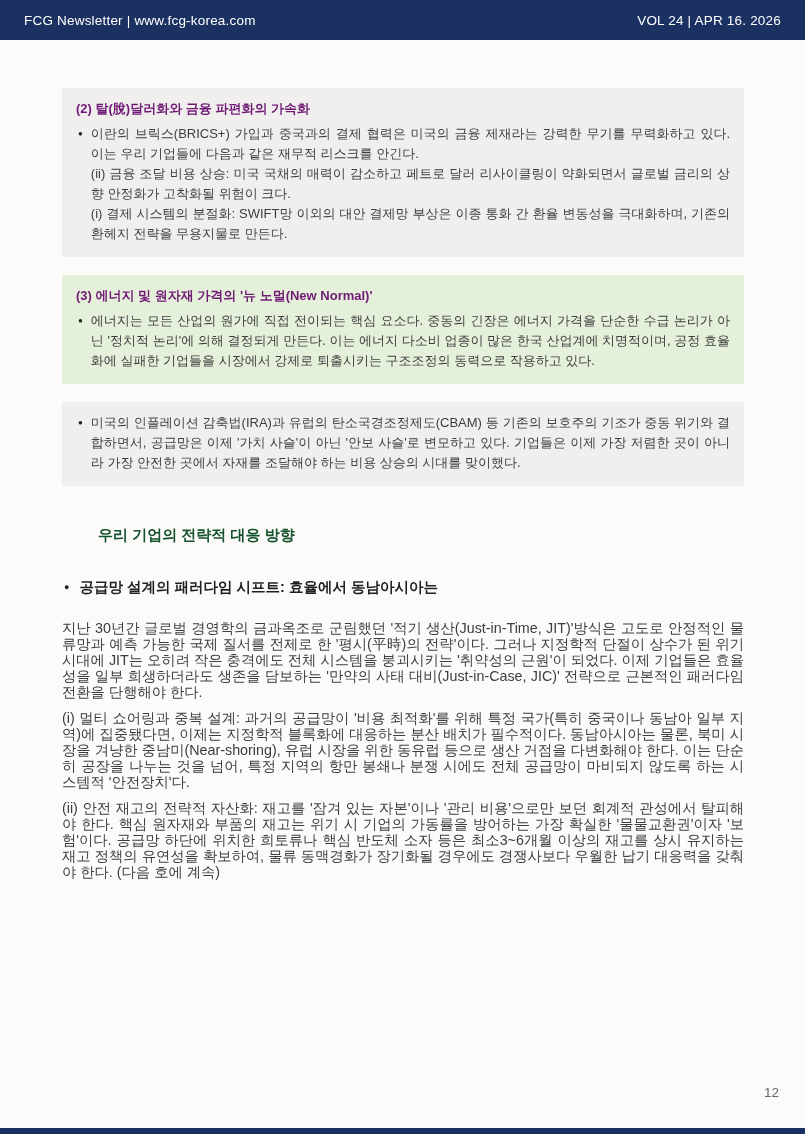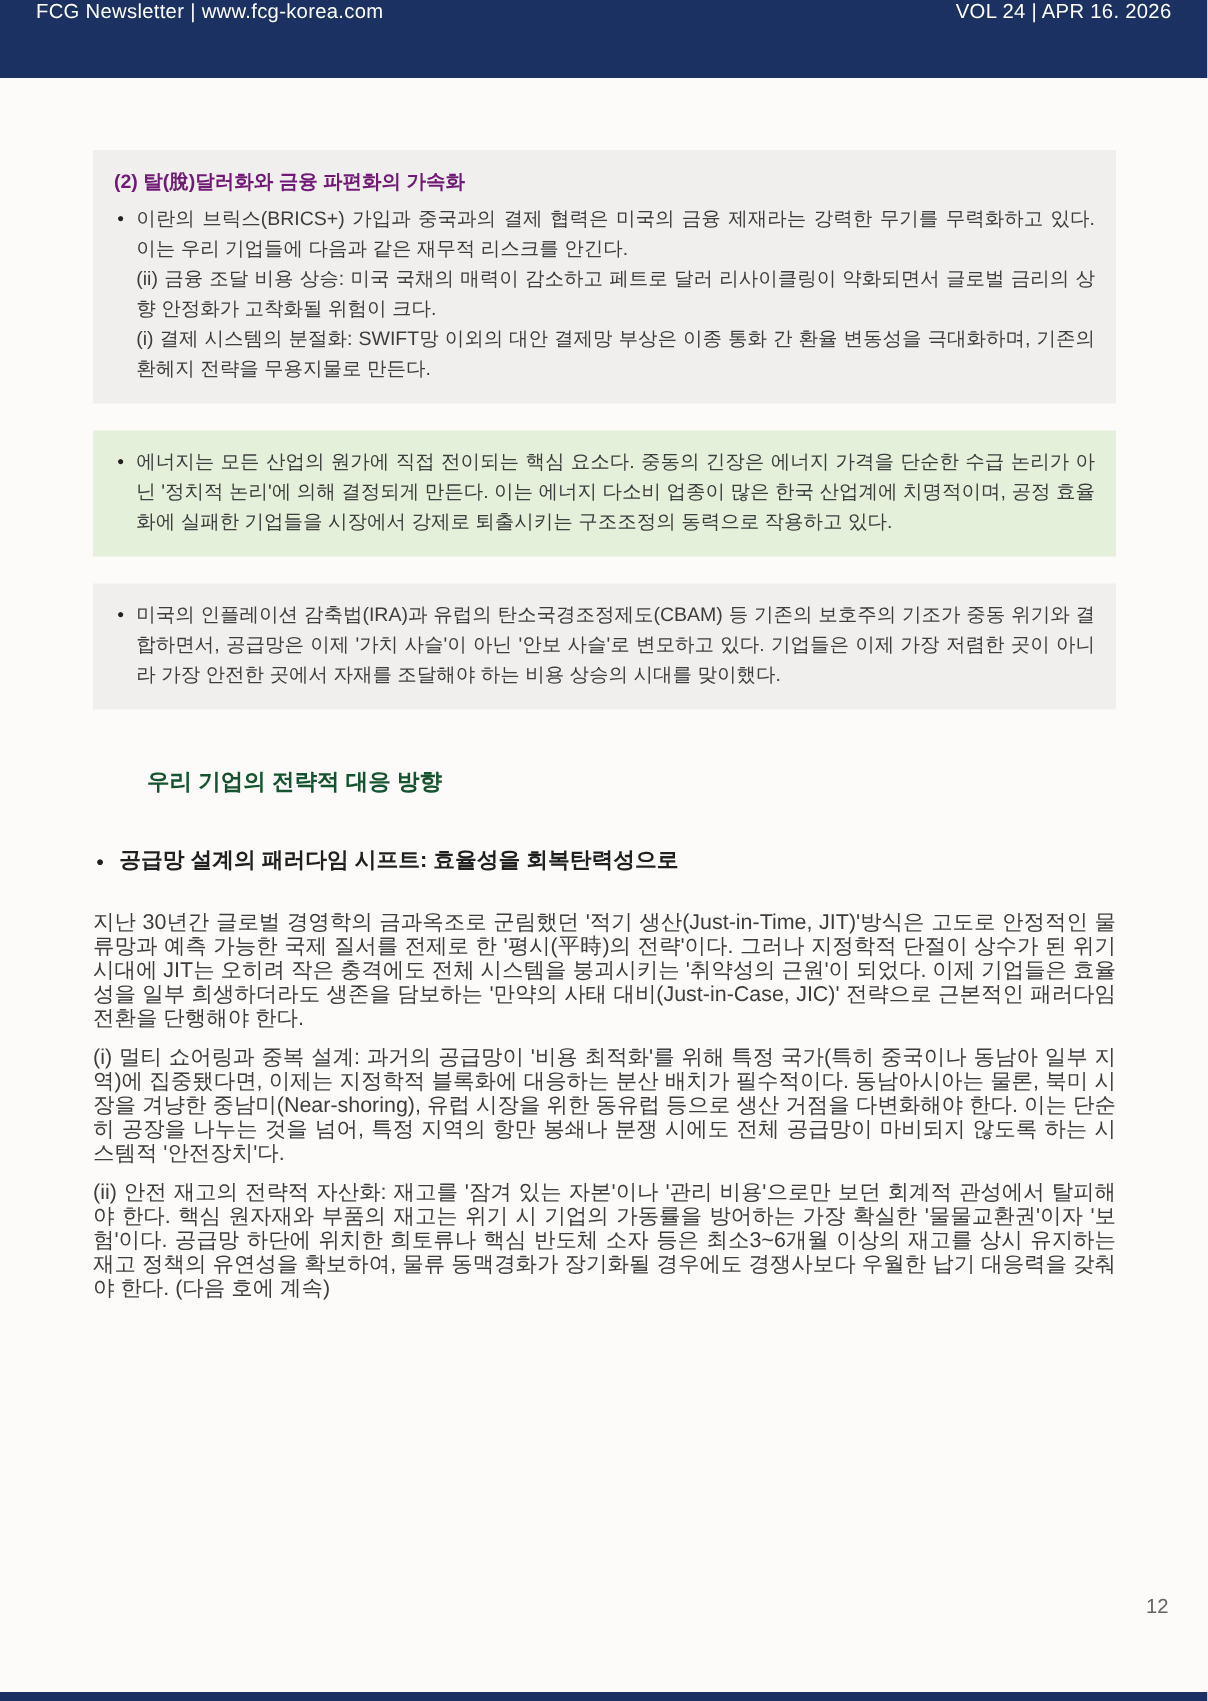--- a/index.html
+++ b/index.html
@@ -8,26 +8,26 @@
     position: relative;
     overflow: hidden;
     background: #fcfbfa;
     font-family: "Liberation Sans", "DejaVu Sans", sans-serif;
     color: #3d3d3d;
     -webkit-font-smoothing: antialiased;
   }
 
   
   .topbar {
-    height: 52px;
+    height: 40px;
     background: #1b3161;
     color: #ffffff;
     display: flex;
     justify-content: space-between;
-    align-items: flex-start;
+    align-items: center;
     padding: 0 24px;
     font-size: 13.5px;
     letter-spacing: 0.2px;
   }
 
   .content { padding: 48px 61px 0 62px; }
 
   
   .box {
     padding: 11px 14px 13px 14px;
@@ -79,21 +79,21 @@
     line-height: 16px;
     text-align: justify;
     color: #3d3d3d;
   }
   .para-first { margin-top: 22px; }
   .para-next  { margin-top: 10px; }
 
   
   .page-num {
     position: absolute;
-    top: 1063px;
+    top: 1085px;
     right: 26px;
     font-size: 13.5px;
     color: #666666;
   }
   .bottombar {
     position: absolute;
     left: 0; bottom: 0;
     width: 100%; height: 6px;
     background: #1b3161;
   }
@@ -114,38 +114,39 @@
       <span class="b-dot">●</span>
       <div class="b-text">
         <div class="sub">이란의 브릭스(BRICS+) 가입과 중국과의 결제 협력은 미국의 금융 제재라는 강력한 무기를 무력화하고 있다. 이는 우리 기업들에 다음과 같은 재무적 리스크를 안긴다.</div>
         <div class="sub">(ii) 금융 조달 비용 상승: 미국 국채의 매력이 감소하고 페트로 달러 리사이클링이 약화되면서 글로벌 금리의 상향 안정화가 고착화될 위험이 크다.</div>
         <div class="sub">(i) 결제 시스템의 분절화: SWIFT망 이외의 대안 결제망 부상은 이종 통화 간 환율 변동성을 극대화하며, 기존의 환헤지 전략을 무용지물로 만든다.</div>
       </div>
     </div>
   </div>
 
   <div class="box box-green">
+    <div class="box-title">(3) 에너지 및 원자재 가격의 '뉴 노멀(New Normal)'</div>
     <div class="b-row">
       <span class="b-dot">●</span>
       <div class="b-text">에너지는 모든 산업의 원가에 직접 전이되는 핵심 요소다. 중동의 긴장은 에너지 가격을 단순한 수급 논리가 아닌 '정치적 논리'에 의해 결정되게 만든다. 이는 에너지 다소비 업종이 많은 한국 산업계에 치명적이며, 공정 효율화에 실패한 기업들을 시장에서 강제로 퇴출시키는 구조조정의 동력으로 작용하고 있다.</div>
     </div>
   </div>
 
   <div class="box box-gray">
     <div class="b-row">
       <span class="b-dot">●</span>
       <div class="b-text">미국의 인플레이션 감축법(IRA)과 유럽의 탄소국경조정제도(CBAM) 등 기존의 보호주의 기조가 중동 위기와 결합하면서, 공급망은 이제 '가치 사슬'이 아닌 '안보 사슬'로 변모하고 있다. 기업들은 이제 가장 저렴한 곳이 아니라 가장 안전한 곳에서 자재를 조달해야 하는 비용 상승의 시대를 맞이했다.</div>
     </div>
   </div>
 
   <div class="sec-heading">우리 기업의 전략적 대응 방향</div>
 
   <div class="sub-heading">
     <span class="b-dot">●</span>
-    <span>공급망 설계의 패러다임 시프트: 효율성을 회복탄력성으로</span>
+    <span>공급망 설계의 패러다임 시프트: 효율에서 동남아시아는</span>
   </div>
 
   <p class="para para-first">지난 30년간 글로벌 경영학의 금과옥조로 군림했던 '적기 생산(Just-in-Time, JIT)'방식은 고도로 안정적인 물류망과 예측 가능한 국제 질서를 전제로 한 '평시(平時)의 전략'이다. 그러나 지정학적 단절이 상수가 된 위기 시대에 JIT는 오히려 작은 충격에도 전체 시스템을 붕괴시키는 '취약성의 근원'이 되었다. 이제 기업들은 효율성을 일부 희생하더라도 생존을 담보하는 '만약의 사태 대비(Just-in-Case, JIC)' 전략으로 근본적인 패러다임 전환을 단행해야 한다.</p>
   <p class="para para-next">(i) 멀티 쇼어링과 중복 설계: 과거의 공급망이 '비용 최적화'를 위해 특정 국가(특히 중국이나 동남아 일부 지역)에 집중됐다면, 이제는 지정학적 블록화에 대응하는 분산 배치가 필수적이다. 동남아시아는 물론, 북미 시장을 겨냥한 중남미(Near-shoring), 유럽 시장을 위한 동유럽 등으로 생산 거점을 다변화해야 한다. 이는 단순히 공장을 나누는 것을 넘어, 특정 지역의 항만 봉쇄나 분쟁 시에도 전체 공급망이 마비되지 않도록 하는 시스템적 '안전장치'다.</p>
   <p class="para para-next">(ii) 안전 재고의 전략적 자산화: 재고를 '잠겨 있는 자본'이나 '관리 비용'으로만 보던 회계적 관성에서 탈피해야 한다. 핵심 원자재와 부품의 재고는 위기 시 기업의 가동률을 방어하는 가장 확실한 '물물교환권'이자 '보험'이다. 공급망 하단에 위치한 희토류나 핵심 반도체 소자 등은 최소3~6개월 이상의 재고를 상시 유지하는 재고 정책의 유연성을 확보하여, 물류 동맥경화가 장기화될 경우에도 경쟁사보다 우월한 납기 대응력을 갖춰야 한다. (다음 호에 계속)</p>
 
 </div>
 
 <div class="page-num">12</div>
 <div class="bottombar"></div>

